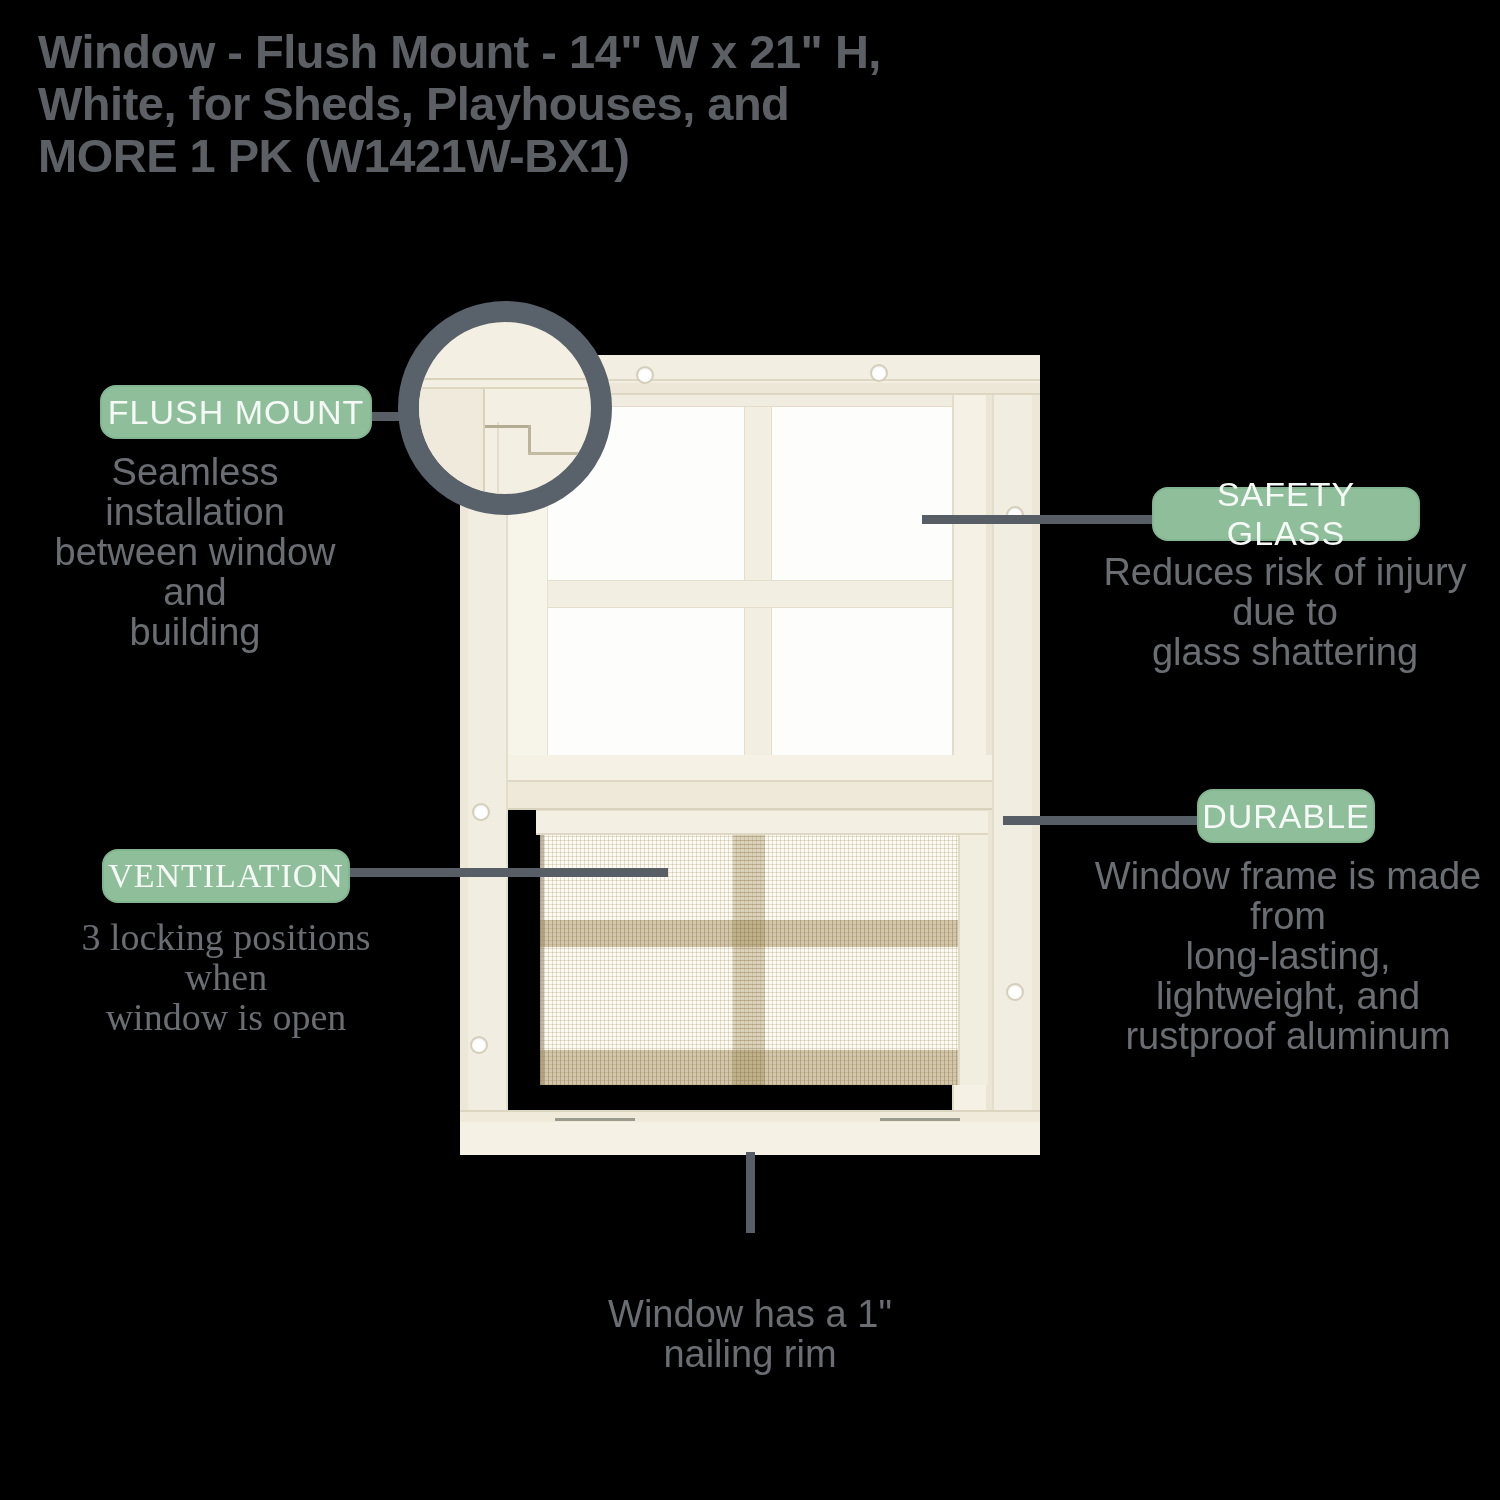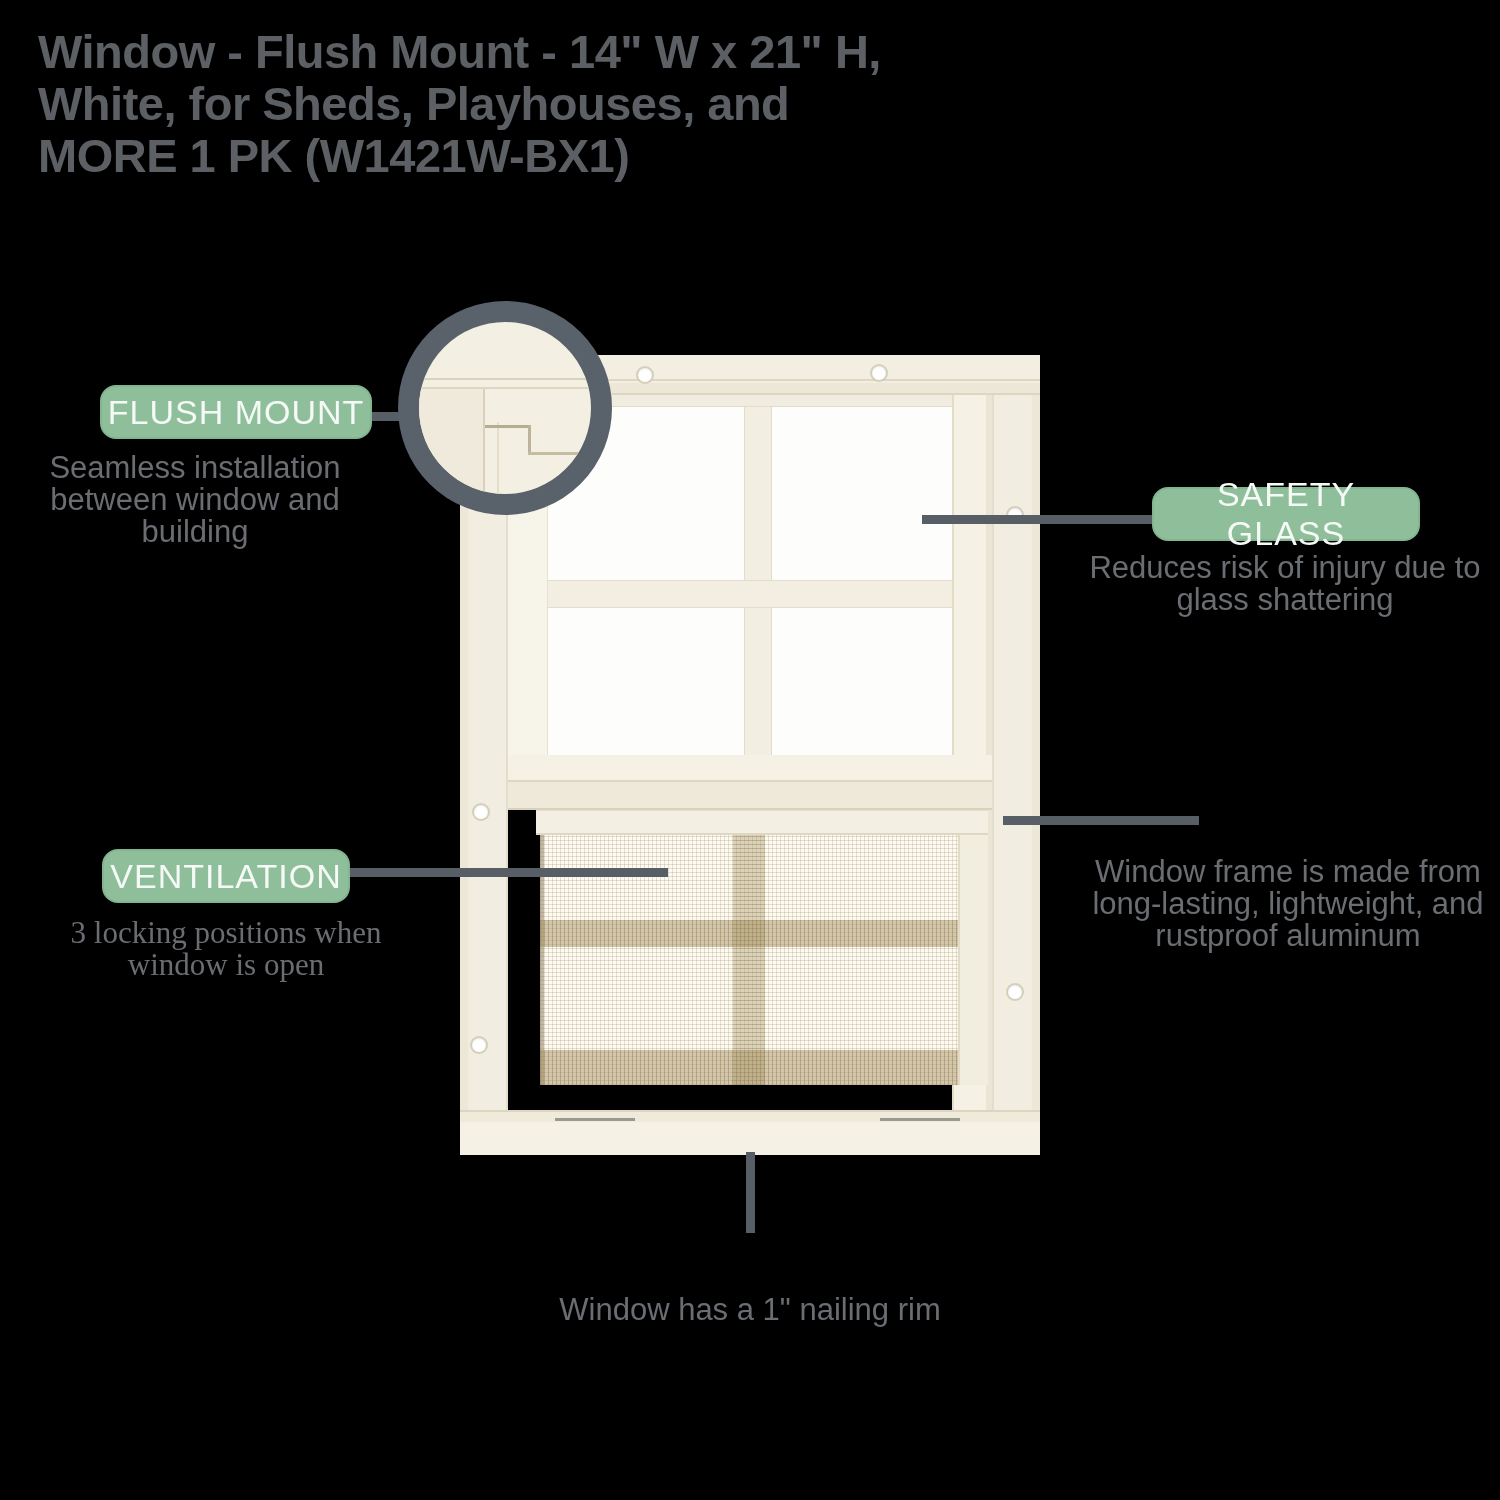--- a/index.html
+++ b/index.html
@@ -77,37 +77,37 @@
   .mag-vline2  { position: absolute; left: 78px; top: 100px; width: 2px; height: 72px; background: #e3ddc9; }
   .mag-step-h1 { position: absolute; left: 66px; top: 103px; width: 46px; height: 3px; background: #b5ad93; }
   .mag-step-v  { position: absolute; left: 109px; top: 103px; width: 3px; height: 30px; background: #bcb49a; }
   .mag-step-h2 { position: absolute; left: 109px; top: 130px; width: 63px; height: 3px; background: #c4bca2; }
   .mag-lower-panel { position: absolute; left: 0; top: 67px; width: 64px; height: 105px; background: #efeadb; }
 
   
   .badge { background: #8fbe9b; border: 2px solid #83b591; border-radius: 16px;
     color: #f6faf6; text-align: center; letter-spacing: 1px;
     font-size: 34px; z-index: 50; display: flex; align-items: center; justify-content: center; }
-  .desc { color: #6a6e72; font-size: 31px; line-height: 32px; text-align: center;
+  .desc { color: #6a6e72; font-size: 38px; line-height: 40px; text-align: center;
     white-space: pre-line; z-index: 50; }
   .connector { background: #575e66; z-index: 30; }
 
   .badge-flush   { left: 64px;   top: 385px;  width: 272px; height: 54px; margin-left: 36px; }
   .desc-flush    { left: 25px;   top: 452px;  width: 340px; }
   .line-flush    { left: 334px;  top: 412px;  width: 68px;  height: 9px; }
 
   .badge-safety  { left: 1152px; top: 487px;  width: 268px; height: 54px; }
   .desc-safety   { left: 1080px; top: 552px;  width: 410px; }
   .line-safety   { left: 922px;  top: 515px;  width: 232px; height: 9px; }
 
   .badge-durable { left: 1197px; top: 789px;  width: 178px; height: 54px; }
   .desc-durable  { left: 1088px; top: 856px;  width: 400px; }
   .line-durable  { left: 1003px; top: 816px;  width: 196px; height: 9px; }
 
-  .badge-vent    { left: 102px;  top: 849px;  width: 248px; height: 54px; }
+  .badge-vent    { left: 102px;  top: 849px;  width: 248px; height: 54px; font-family: Liberation Serif, serif; }
   .desc-vent     { left: 42px;   top: 917px;  width: 368px; font-family: Liberation Serif, serif; }
   .line-vent     { left: 348px;  top: 868px;  width: 320px; height: 9px; }
 
   .badge-easy    { left: 570px;  top: 1231px; width: 360px; height: 54px; }
   .desc-easy     { left: 548px;  top: 1294px; width: 404px; }
   .line-easy     { left: 746px;  top: 1152px; width: 9px;   height: 81px; }
 </style>
 </head>
 <body>
 
@@ -181,20 +181,23 @@
   <div class="abs desc desc-flush">Seamless installation
 between window and
 building</div>
 
   <div class="abs badge badge-safety">
     <span>SAFETY GLASS</span>
   </div>
   <div class="abs desc desc-safety">Reduces risk of injury due to
 glass shattering</div>
 
+  <div class="abs badge badge-durable">
+    <span>DURABLE</span>
+  </div>
   <div class="abs desc desc-durable">Window frame is made from
 long-lasting, lightweight, and
 rustproof aluminum</div>
 
   <div class="abs badge badge-vent">
     <span>VENTILATION</span>
   </div>
   <div class="abs desc desc-vent">3 locking positions when
 window is open</div>
 

